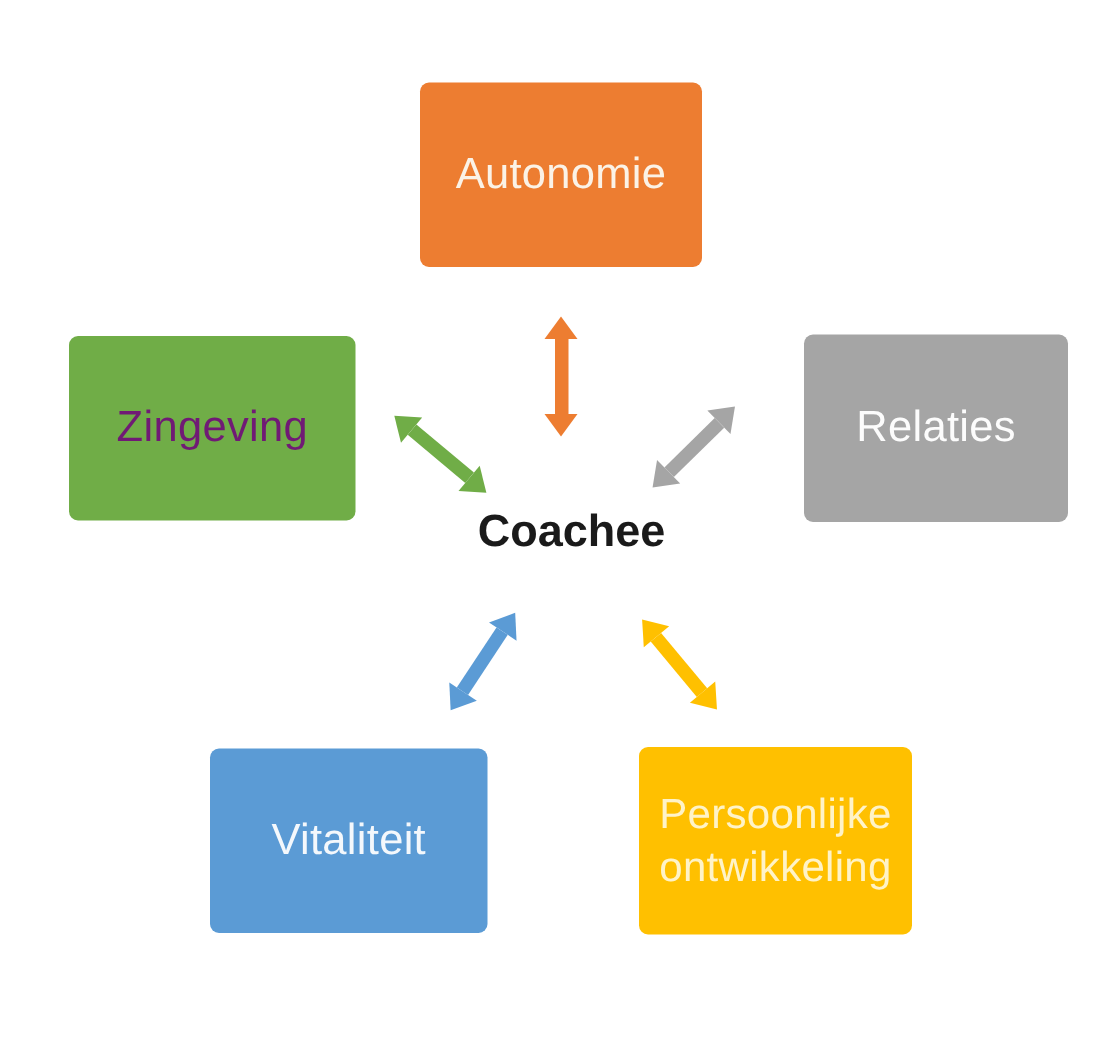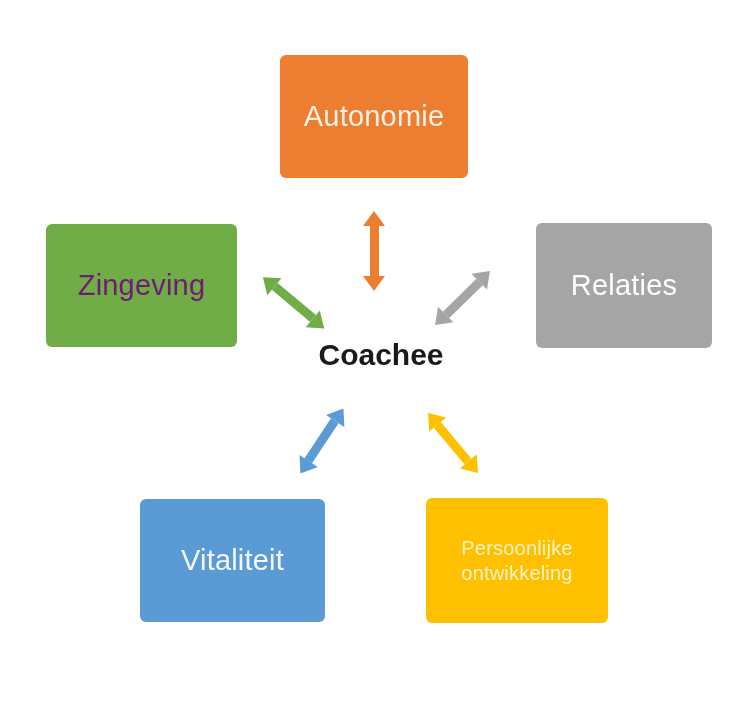--- a/index.html
+++ b/index.html
@@ -25,21 +25,21 @@
     font-size: 29px;
     line-height: 1.22;
     padding: 4px 8px;
     box-sizing: border-box;
     letter-spacing: 0.2px;
   }
   .node-autonomie   { left: 280px; top:  55px; width: 188px; height: 123px; }
   .node-zingeving   { left:  46px; top: 224px; width: 191px; height: 123px; }
   .node-relaties    { left: 512px; top: 223px; width: 176px; height: 125px; margin-left: 24px; }
   .node-vitaliteit  { left: 140px; top: 499px; width: 185px; height: 123px; }
-  .node-persoonlijke{ left: 426px; top: 498px; width: 182px; height: 125px; font-size: 20px; }
+  .node-persoonlijke{ left: 426px; top: 498px; width: 182px; height: 125px; font-size: 28px; }
   .center-label {
     position: absolute;
     left: 291px;
     top: 338px;
     width: 180px;
     text-align: center;
     font-size: 30px;
     font-weight: bold;
     color: #1a1a1a;
   }

